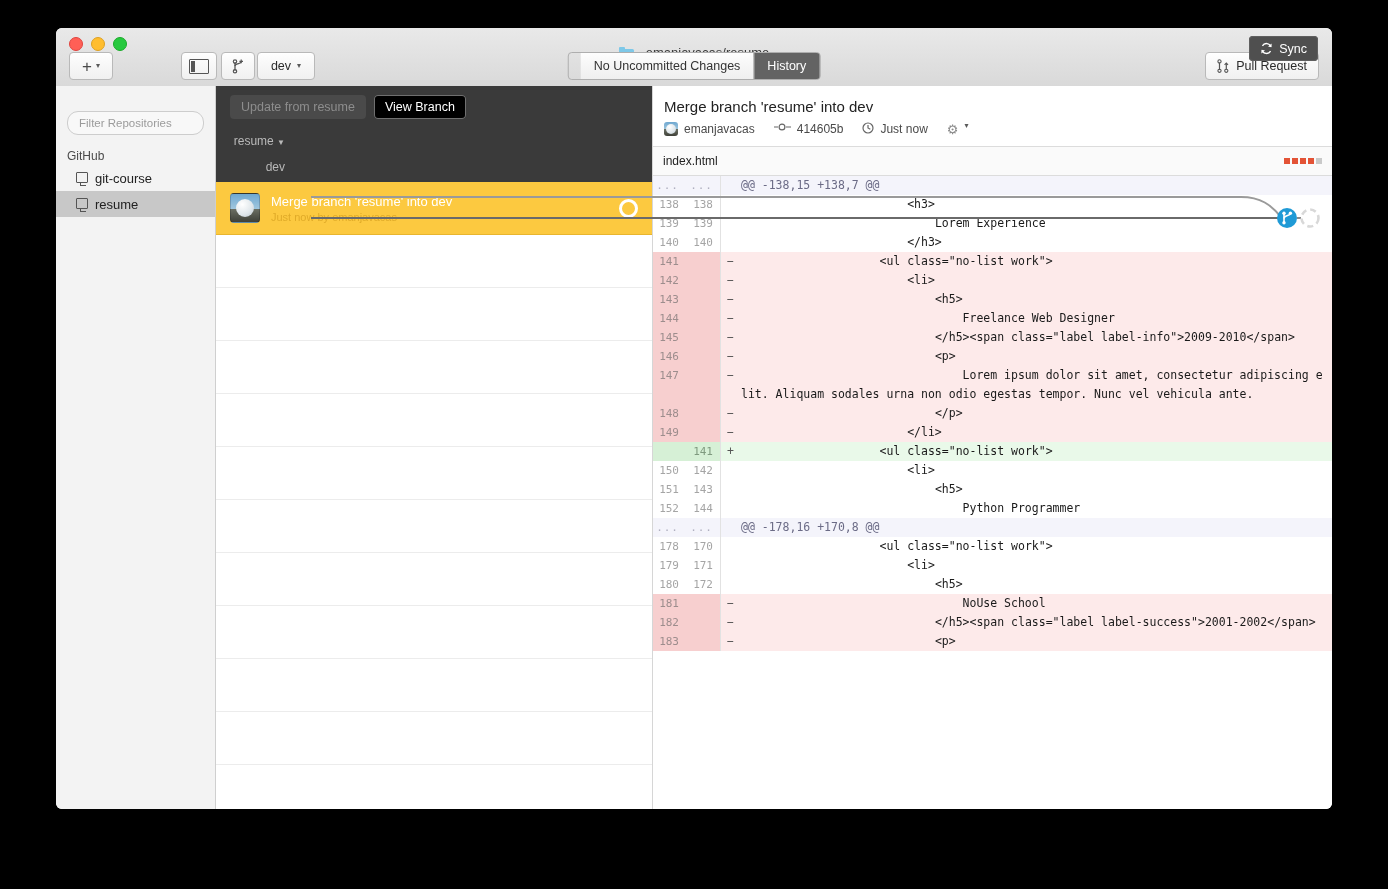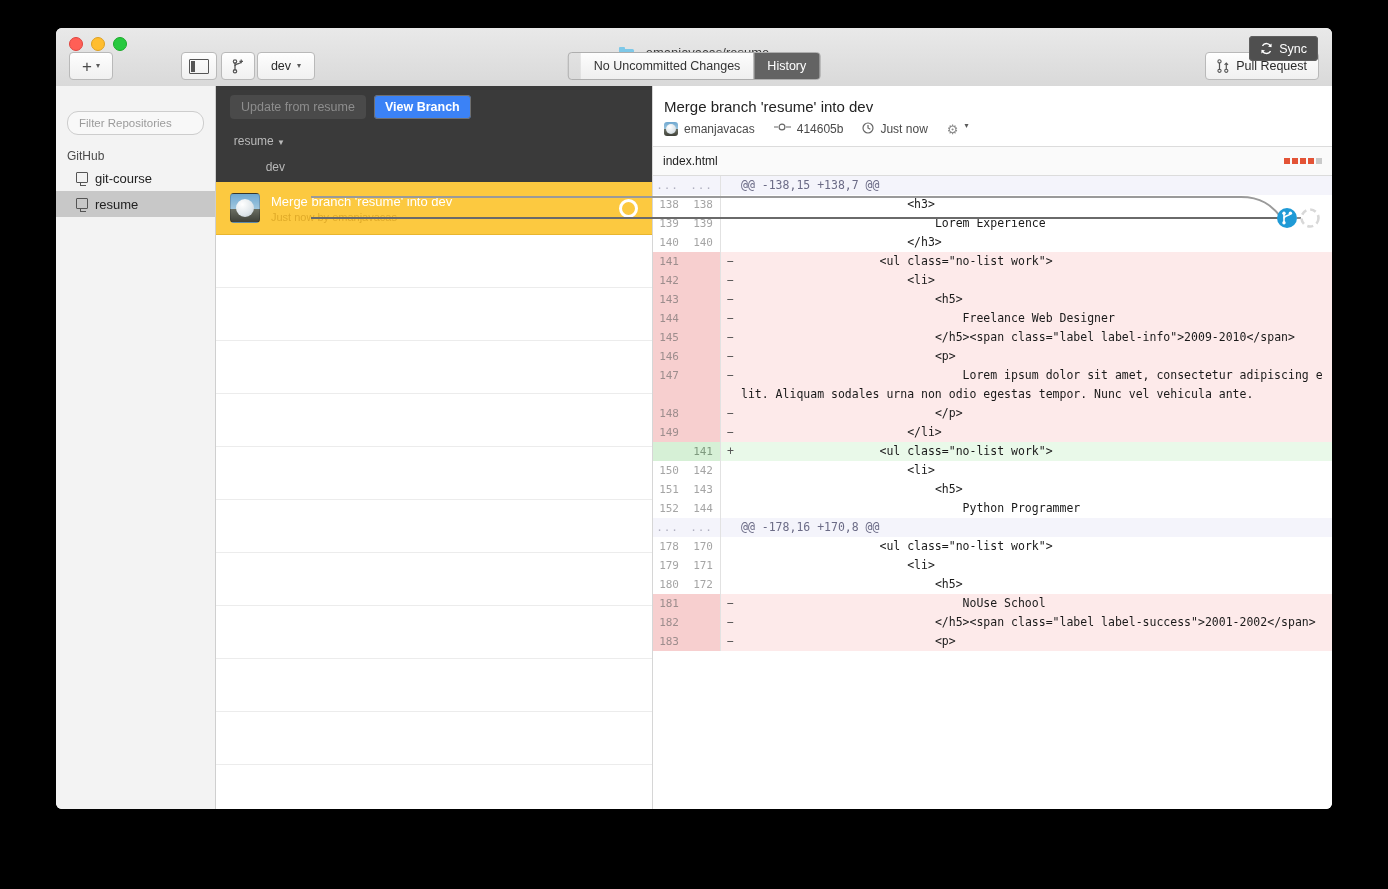--- a/index.html
+++ b/index.html
@@ -109,21 +109,21 @@
   .middle{width:436px;flex:0 0 436px;display:flex;flex-direction:column;justify-content:space-between;}
   .dark-bar{
     height:41px;background:#3a3a3a;display:flex;align-items:center;
     padding-left:14px;gap:8px;position:relative;
   }
   .dbtn{
     height:24px;padding:0 11px;border-radius:4px;font-size:12.5px;
     display:inline-flex;align-items:center;cursor:default;
   }
   .dbtn.disabled{background:#4a4a4a;color:#8d8d8d;}
-  .dbtn.active{background:#3b82f6;color:#fff;font-weight:bold;
+  .dbtn.active{background:#000000;color:#fff;font-weight:normal;
     box-shadow:0 0 0 1px #6f6f6f inset;}
 
   .graph{
     height:55px;background:#3a3a3a;position:relative;overflow:hidden;
   }
   .branch-label{
     position:absolute;font-size:12px;color:#b9b9b9;text-align:right;
     width:75px;left:-6px;
   }
 

